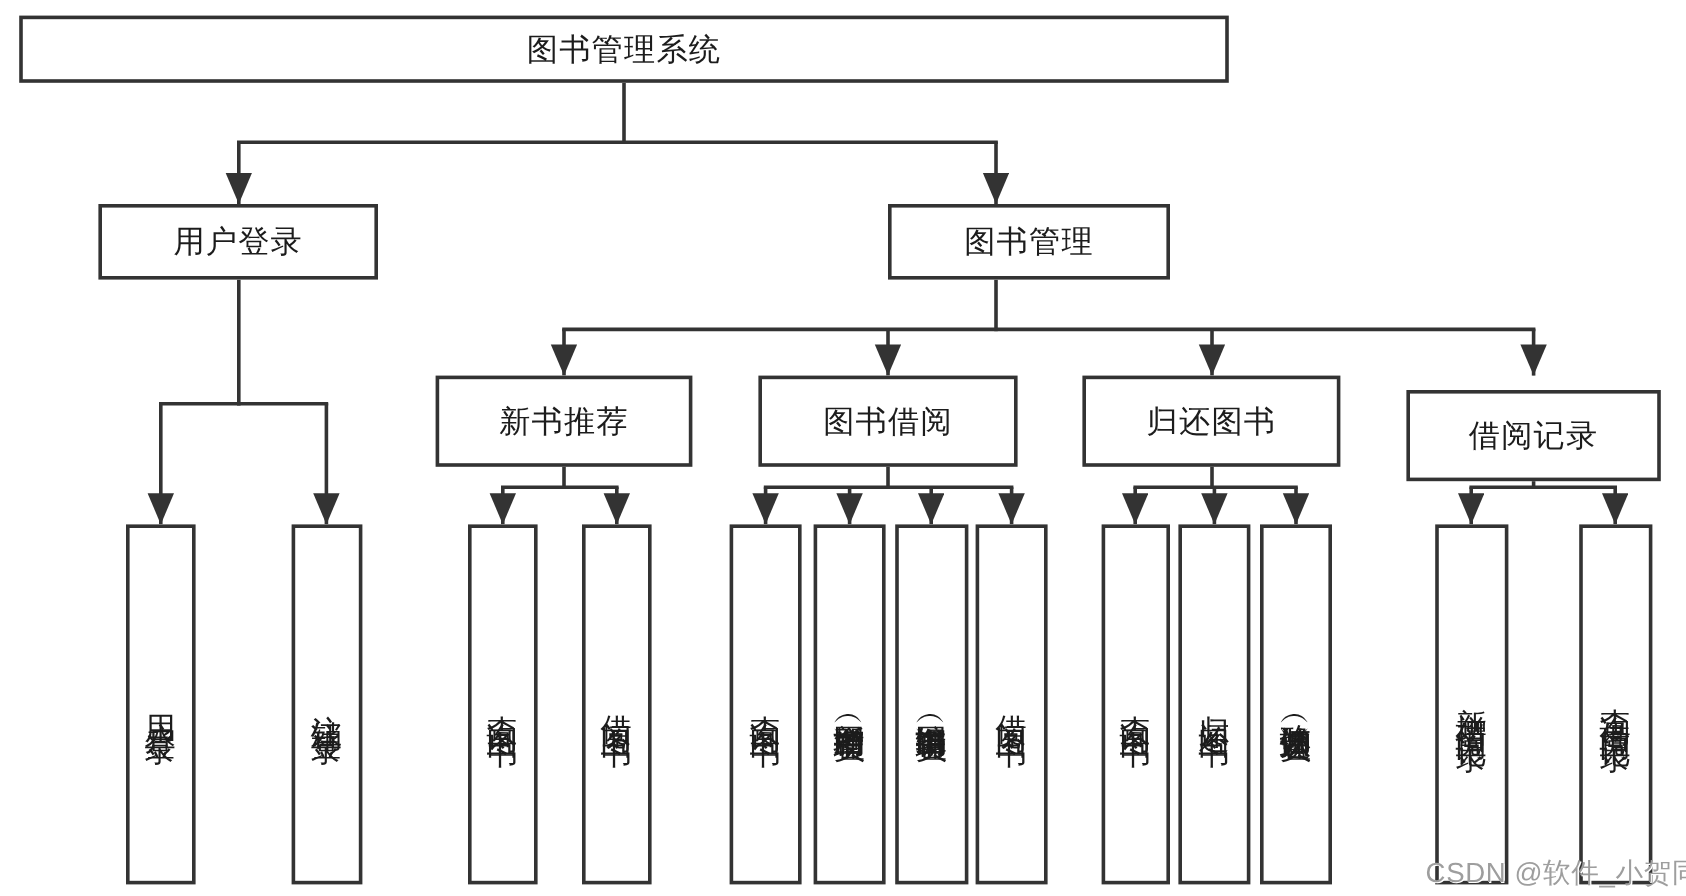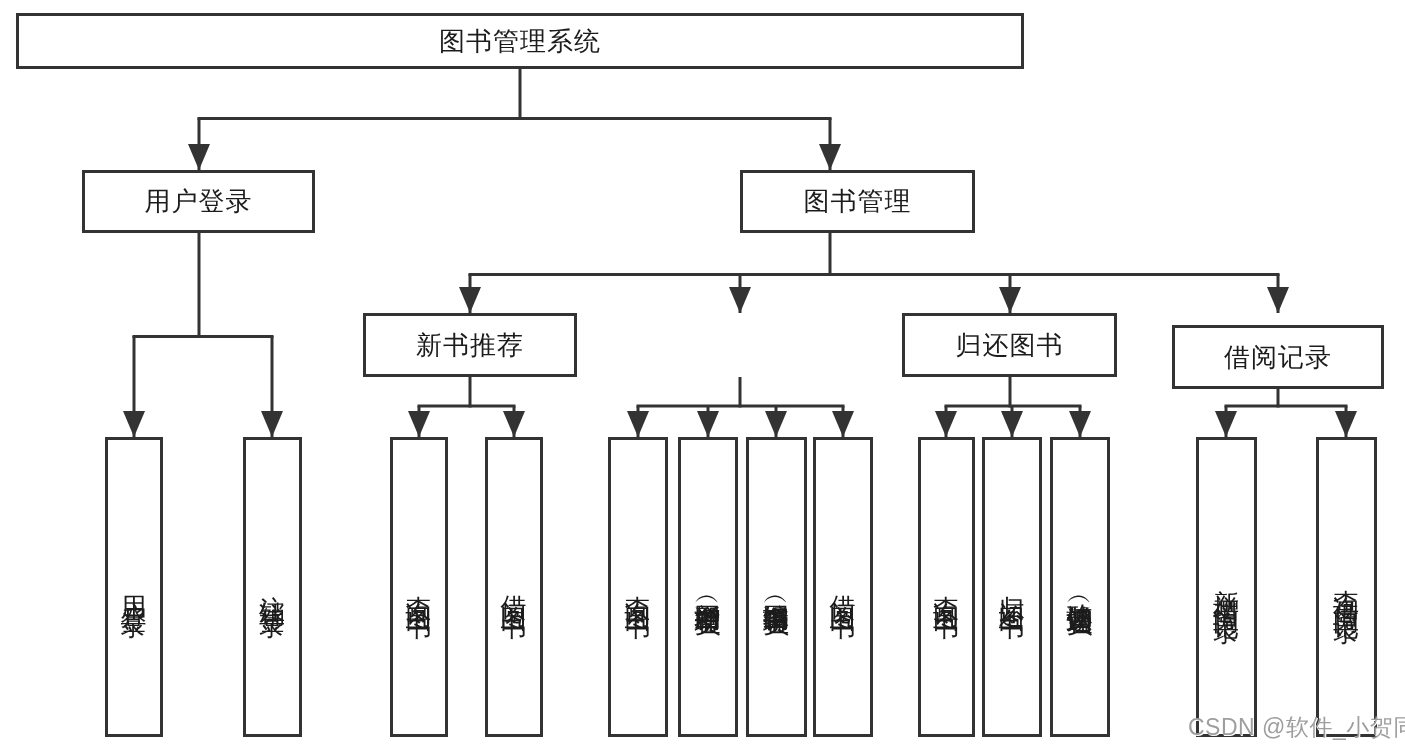--- a/index.html
+++ b/index.html
@@ -34,21 +34,21 @@
     color: #1c1c1c;
     font-size: 26px;
     letter-spacing: 1px;
     text-align: center;
     white-space: nowrap;
   }
   .root-box {
     left: 16px; top: 13px; width: 1008px; height: 56px;
   }
   .lvl1 { top: 170px; height: 63px; }
-  .lvl2 { top: 313px; height: 64px; }
+  .lvl2 { top: 313px; height: 76px; }
   .leaf {
     top: 437px;
     height: 300px;
     border-width: 3px;
   }
   .leaf .vtext {
     writing-mode: vertical-rl;
     text-orientation: mixed;
     letter-spacing: 6px;
     line-height: 1;
@@ -123,20 +123,21 @@
       <path d="M1346,406 V437" marker-end="url(#arw)"></path>
     </g>
   </svg>
 
   <div class="box root-box">图书管理系统</div>
 
   <div class="box lvl1" style="left:82px; width:233px;">用户登录</div>
   <div class="box lvl1" style="left:712px; width:235px;margin-left:28px;">图书管理</div>
 
   <div class="box lvl2" style="left:363px; width:214px;">新书推荐</div>
+  <div class="box lvl2" style="left:632px; width:216px;">图书借阅</div>
   <div class="box lvl2" style="left:902px; width:215px;">归还图书</div>
   <div class="box lvl2" style="left:1172px; width:212px;margin-top:12px;">借阅记录</div>
 
   <div class="box leaf" style="left:105px; width:58px;">
     <span class="vtext">用户登录</span>
   </div>
   <div class="box leaf" style="left:243px; width:59px;">
     <span class="vtext">注销登录</span>
   </div>
 

